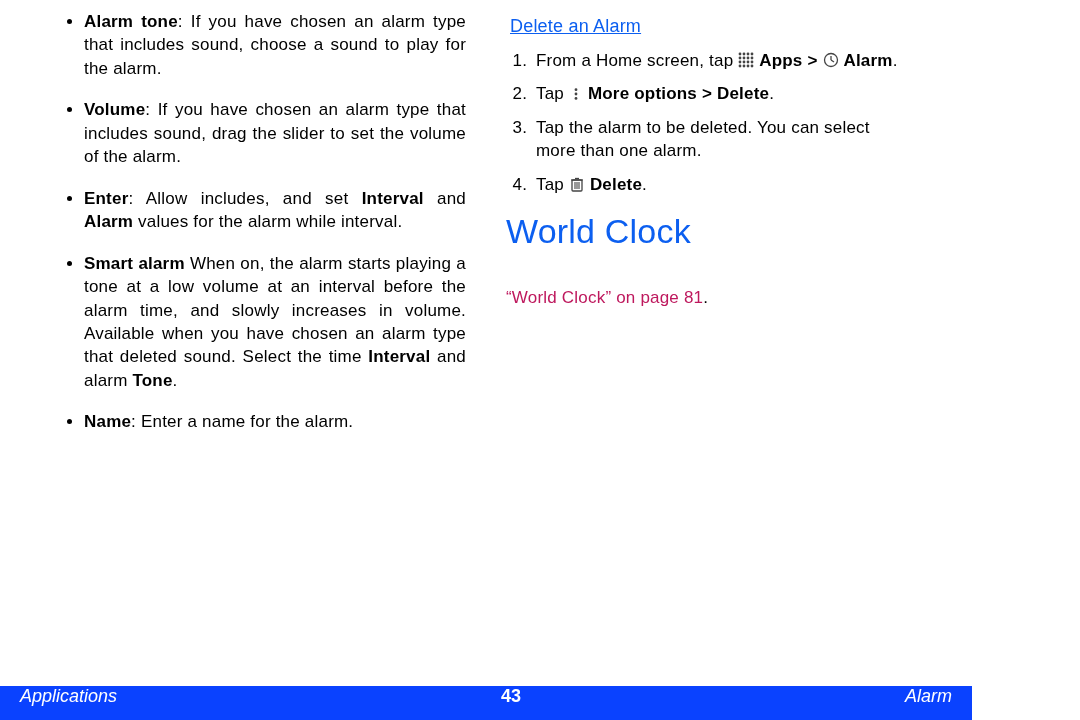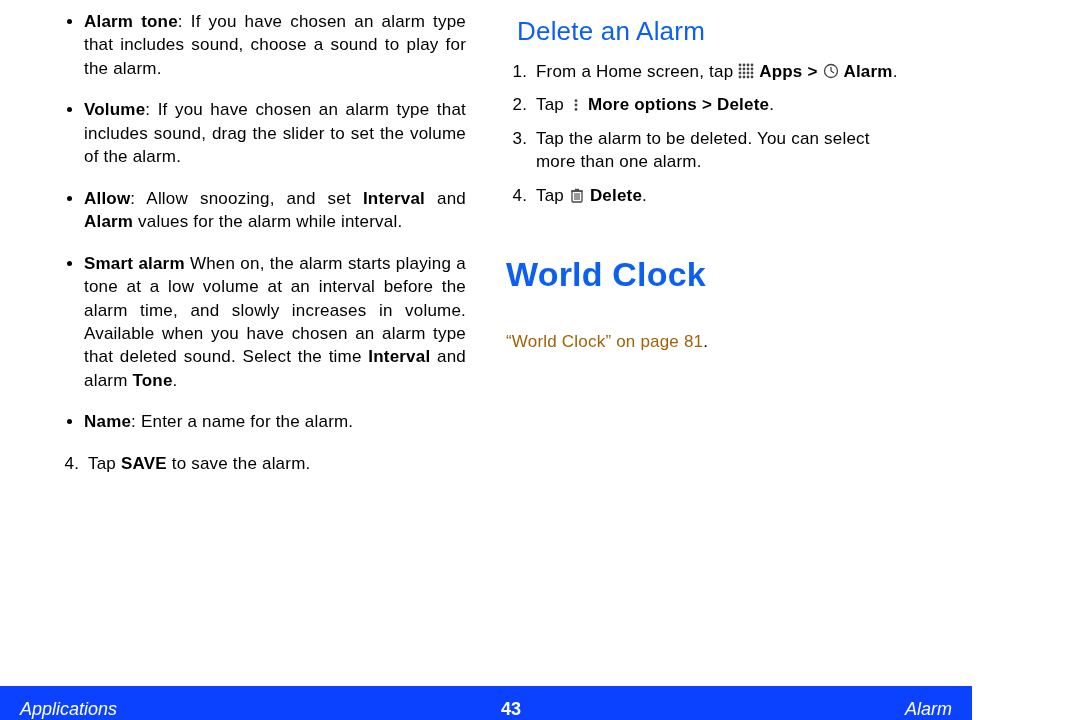--- a/index.html
+++ b/index.html
@@ -44,50 +44,51 @@
     margin: 4px;
   }
   .col ol > li {
     margin-bottom: 10px;
     padding-left: 4px;
   }
   .bold { font-weight: bold; }
   h2.section {
     color: #0c5ff0;
     font-weight: 400;
-    font-size: 26px;
-    margin: 4px 0 10px 11px;
+    font-size: 18px;
+    margin: 4px 0 10px 4px;
     letter-spacing: 0.2px;
+    text-decoration: underline;
   }
   h1.big {
     color: #0c5ff0;
-    font-weight: 700;
+    font-weight: 400;
     font-size: 34px;
-    margin: 44px 0 8px 0;
+    margin: 12px 0 8px 0;
     letter-spacing: 0.2px;
   }
   .link {
-    color: #a16207;
+    color: #be185d;
   }
   .step4 {
     margin-left: 0px;
   }
   
   .footer {
     position: absolute;
     left: 0;
     right: 0;
     bottom: 0;
     height: 34px;
     background: #0c44ff;
     background: #0a3eff;
     background: #0a42ff;
     color: #fff;
     display: flex;
-    align-items: flex-end;
+    align-items: flex-start;
     justify-content: space-between;
     padding: 0 20px;
     font-size: 18px;
     font-style: italic;
   }
   .footer .center {
     font-style: normal;
     font-weight: bold;
   }
   
@@ -110,34 +111,29 @@
 
     <div class="col">
       <ul>
         <li>
           <span class="bold">Alarm tone</span><span>: If you have chosen an alarm type that includes sound, choose a sound to play for the alarm.</span>
         </li>
         <li>
           <span class="bold">Volume</span><span>: If you have chosen an alarm type that includes sound, drag the slider to set the volume of the alarm.</span>
         </li>
         <li>
-          <span class="bold">Allow</span><span>: Allow snoozing, and set </span><span class="bold">Interval</span><span> and </span><span class="bold">Alarm</span><span> values for the alarm while interval.</span>
+          <span class="bold">Enter</span><span>: Allow includes, and set </span><span class="bold">Interval</span><span> and </span><span class="bold">Alarm</span><span> values for the alarm while interval.</span>
         </li>
         <li>
           <span class="bold">Smart alarm</span><span> When on, the alarm starts playing a tone at a low volume at an interval before the alarm time, and slowly increases in volume. Available when you have chosen an alarm type that deleted sound. Select the time </span><span class="bold">Interval</span><span> and alarm </span><span class="bold">Tone</span><span>.</span>
         </li>
         <li>
           <span class="bold">Name</span><span>: Enter a name for the alarm.</span>
         </li>
       </ul>
-      <ol start="4" class="step4">
-        <li>
-          <span>Tap </span><span class="bold">SAVE</span><span> to save the alarm.</span>
-        </li>
-      </ol>
     </div>
 
     <div class="col">
       <h2 class="section">Delete an Alarm</h2>
       <ol>
         <li>
           <span>From a Home screen, tap </span>
           <svg class="icon" viewBox="0 0 16 16">
             <g fill="#444">
               <circle cx="2" cy="2" r="1.4"></circle>

